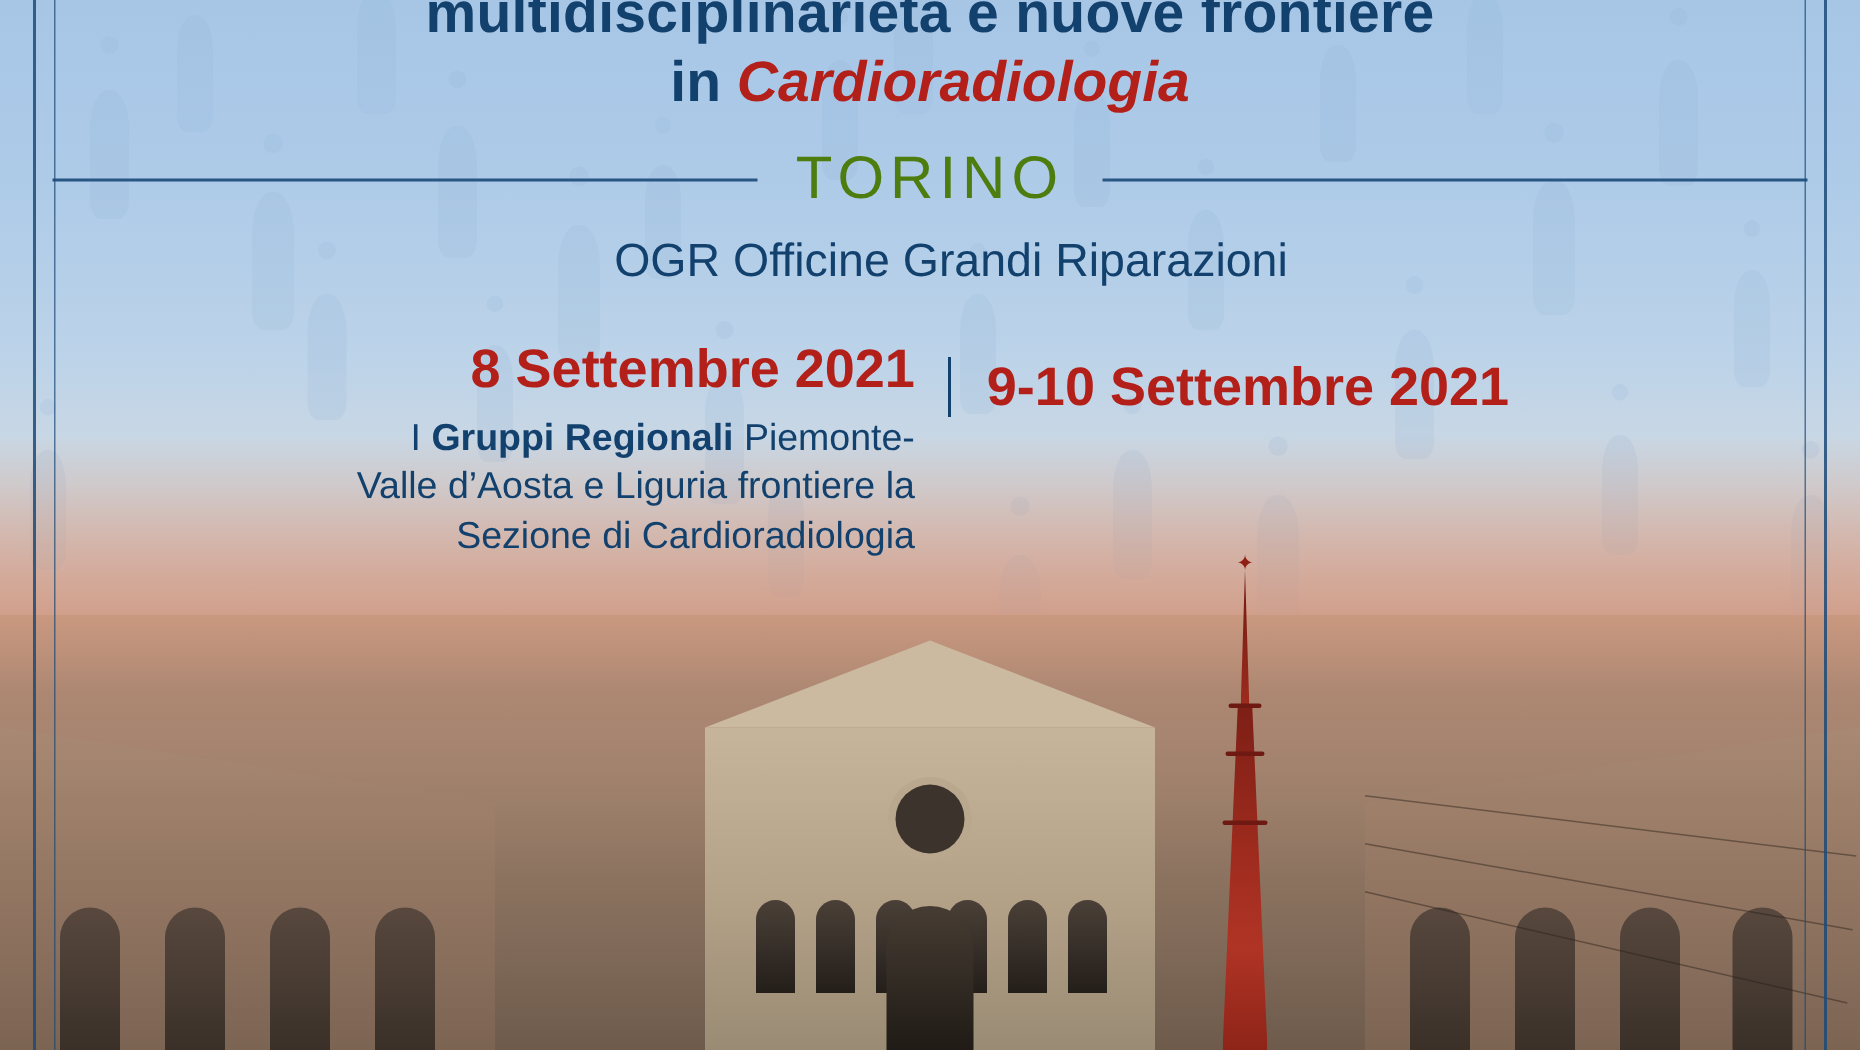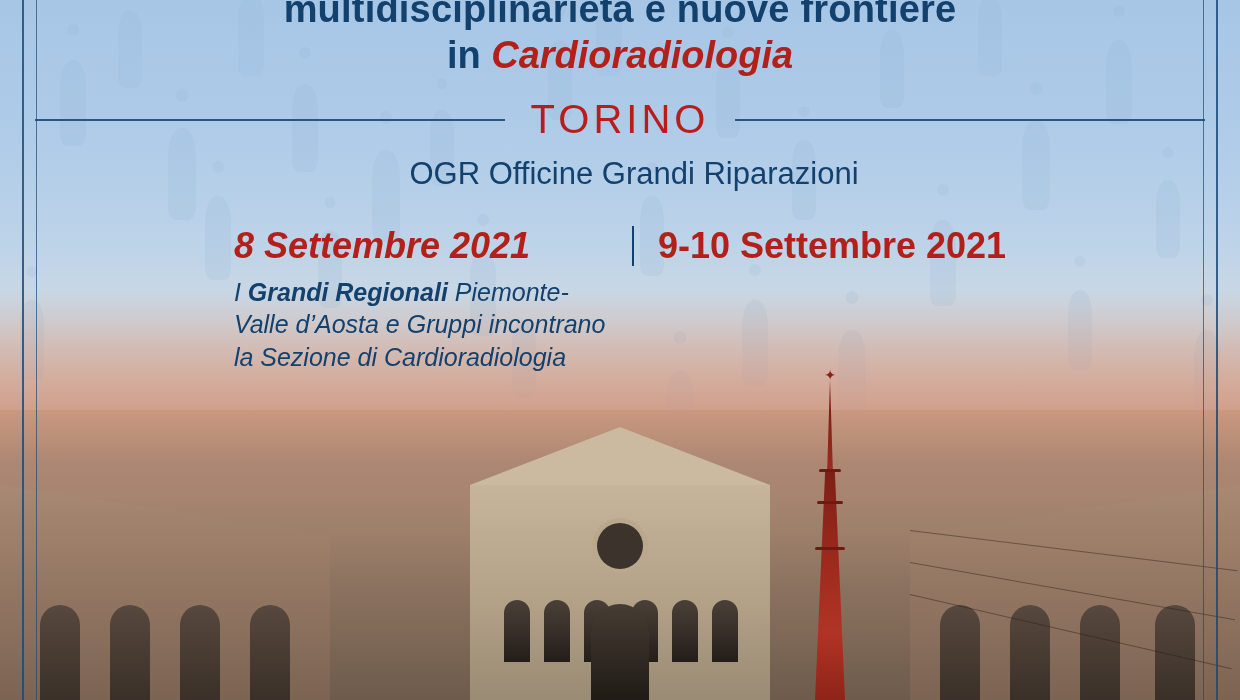--- a/index.html
+++ b/index.html
@@ -165,36 +165,36 @@
   .rule-row {
     display:flex; align-items:center; justify-content:center;
     gap:0; margin-top:18px;
   }
   .rule {
     height:2px; background:#1b4a78; flex:0 0 auto; width:470px; opacity:.9;
   }
   .rule.short { width:470px; }
 
   .city {
-    font-size:40px; font-weight:400; letter-spacing:4px; color:#b91c1c;
+    font-size:40px; font-weight:400; letter-spacing:4px; color:#4d7c0f;
     padding:0 26px; white-space:nowrap;
   }
   .venue {
     font-size:31px; font-weight:400; color:#13416e; margin-top:14px;padding-left:28px;
   }
 
   .dates {
     display:flex; justify-content:center; align-items:flex-start;
     margin-top:34px;
   }
   .col {
     width:auto; padding:0 22px;
   }
-  .col.left { text-align:left; max-width:420px;font-style:italic; }
-  .col.right { text-align:left; max-width:480px; border-left:2px solid #13416e; padding-left:24px; }
+  .col.left { text-align:right; max-width:420px; }
+  .col.right { text-align:left; max-width:480px; border-left:2px solid #13416e; padding-left:24px;margin-top:12px; }
   .date {
     font-size:36px; font-weight:700; color:#b3201a; line-height:1.1;
     white-space:nowrap;
   }
   .desc {
     margin-top:10px; font-size:25px; line-height:1.3; color:#13416e; font-weight:400;
   }
   .desc b { font-weight:700; }
 </style>
 </head>
@@ -296,21 +296,21 @@
     <span class="city">TORINO</span>
     <span class="rule short"></span>
   </div>
 
   <div class="venue">OGR Officine Grandi Riparazioni</div>
 
   <div class="dates">
     <div class="col left">
       <div class="date">8 Settembre 2021</div>
       <div class="desc">
-        <span>I </span><b>Grandi Regionali</b><span> Piemonte-Valle d’Aosta e Gruppi incontrano la Sezione di Cardioradiologia</span>
+        <span>I </span><b>Gruppi Regionali</b><span> Piemonte-Valle d’Aosta e Liguria frontiere la Sezione di Cardioradiologia</span>
       </div>
     </div>
     <div class="col right">
       <div class="date">9-10 Settembre 2021</div>
     </div>
   </div>
 
 </div>
 
 </body></html>

